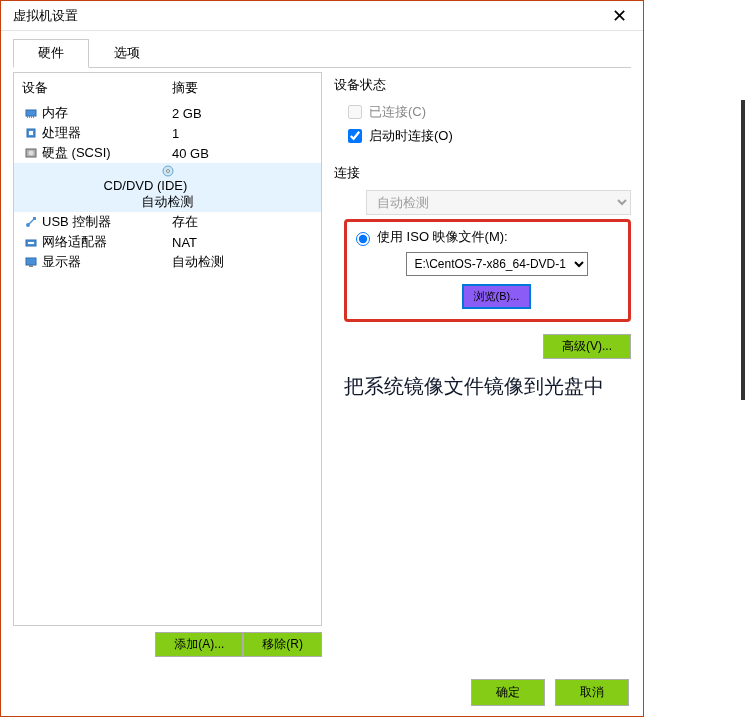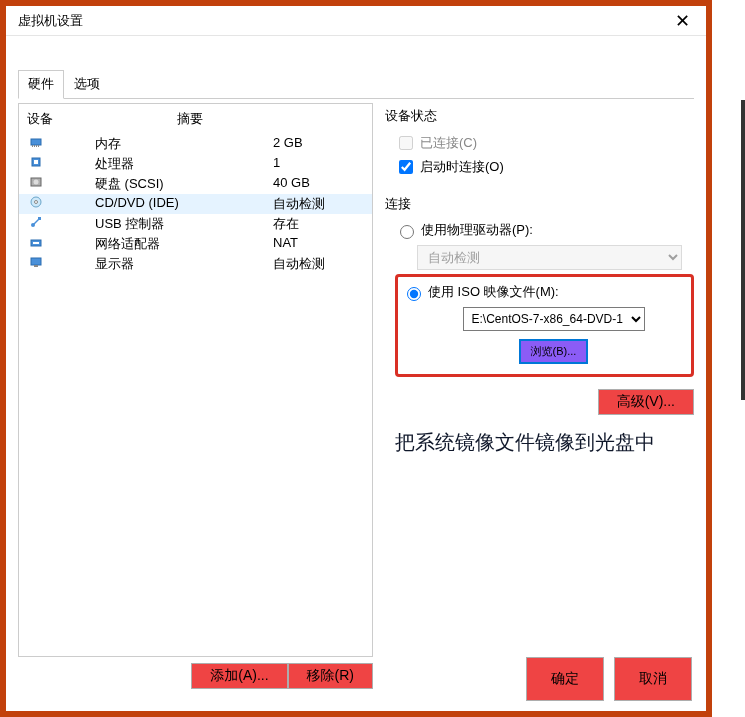--- a/index.html
+++ b/index.html
@@ -1,52 +1,52 @@
 <!DOCTYPE html>
 <html><head>
 <meta charset="utf-8">
 <style>
   * { box-sizing: border-box; font-family: "Microsoft YaHei", "Segoe UI", sans-serif; }
   body { margin: 0; background: #fff; width: 745px; height: 717px; overflow: hidden; position: relative; }
-  .window { width: 712px; height: 717px; border: 6px solid #c2410c; background: #fff; position: relative; }
+  .window { width: 644px; height: 717px; border: 1px solid #c2410c; background: #fff; position: relative; }
   .titlebar { height: 30px; display: flex; align-items: center; justify-content: space-between; padding: 0 8px 0 12px; border-bottom: 1px solid #e5e5e5; font-size: 13px; }
   .close-x { font-size: 18px; cursor: pointer; padding: 0 8px; }
   .content { padding: 8px 12px; }
   .tabs { display: flex; border-bottom: 1px solid #ccc; margin-bottom: 4px; }
-  .tab { padding: 4px 9px; font-size: 13px; border: 1px solid transparent; cursor: pointer; margin-top: 26px; }
+  .tab { padding: 4px 24px; font-size: 13px; border: 1px solid transparent; cursor: pointer; }
   .tab.active { border: 1px solid #ccc; border-bottom: 1px solid #fff; margin-bottom: -1px; background: #fff; }
   .main { display: flex; gap: 12px; }
   .left { width: 355px; }
   .device-box { border: 1px solid #ccc; height: 554px; }
   .device-header { display: flex; font-size: 13px; padding: 6px 8px; }
   .device-header > div:first-child { width: 150px; font-family: Liberation Mono, monospace; }
   .device-list { font-size: 13px; }
-  .device-row { display: flex; align-items: flex-start; padding: 1px 8px; cursor: pointer; gap: 48px; }
-  .device-row.selected { background: #e5f3ff; }
+  .device-row { display: flex; align-items: center; padding: 1px 8px; cursor: pointer; }
+  .device-row.selected { background: #e5f3ff; flex-direction: column; }
   .device-row .icon-cell { width: 18px; display: flex; align-items: center; justify-content: center; }
   .device-row .name-cell { width: 132px; padding-left: 2px; }
   .device-row .summary-cell { flex: 1; }
   .left-buttons { display: flex; justify-content: flex-end; margin-top: 6px; }
-  .btn { font-size: 14px; padding: 3px 18px; border: 1px solid #adadad; background: #ef4444; cursor: pointer; }
+  .btn { font-size: 12px; padding: 3px 18px; border: 1px solid #adadad; background: #84cc16; cursor: pointer; }
   .right { flex: 1; padding-top: 4px; position: relative; }
   .section-label { font-size: 13px; margin-bottom: 8px; }
   .status-group { margin-left: 10px; margin-bottom: 18px; }
   .checkbox-row { font-size: 13px; display: flex; align-items: center; gap: 4px; margin-bottom: 4px; }
   .checkbox-row input[type=checkbox] { width: 14px; height: 14px; }
   .radio-row { font-size: 13px; display: flex; align-items: center; gap: 4px; margin-bottom: 6px; }
   .radio-row input[type=radio] { width: 14px; height: 14px; }
   .combo { width: 265px; margin-left: 22px; padding: 3px 6px; font-size: 13px; border: 1px solid #ccc; background: #f3f3f3; color: #777; }
   .redbox { border: 3px solid #d93025; border-radius: 4px; padding: 6px 8px 10px 4px; margin-top: 4px; }
   .iso-row { display: flex; align-items: center; gap: 8px; margin-left: 22px; margin-top: 6px; flex-direction: column; }
   .iso-combo { flex: 1; padding: 3px 4px; font-size: 12px; border: 1px solid #7a7a7a; background: #fff; }
   .browse-btn { font-size: 11px; padding: 3px 10px; border: 2px solid #0078d7; background: #8b5cf6; cursor: pointer; }
   .adv-btn-wrap { display: flex; justify-content: flex-end; margin-top: 12px; }
   .annotation { color: #0f172a; font-size: 20px; margin-top: 14px; }
   .footer { position: absolute; bottom: 10px; right: 14px; display: flex; gap: 10px; }
-  .footer .btn { padding: 12px 24px; }
+  .footer .btn { padding: 4px 24px; }
   .icon-svg { width: 14px; height: 14px; }
   .corner-bar { position: absolute; right: 0; top: 100px; width: 4px; height: 300px; background: #333; }
 </style>
 </head>
 <body>
 
 <div class="window">
 
   <div class="titlebar">
     <span>虚拟机设置</span>
@@ -158,24 +158,20 @@
             <span style="color:#888">已连接(C)</span>
           </label>
           <label class="checkbox-row">
             <input type="checkbox" checked="" style="">
             <span>启动时连接(O)</span>
           </label>
         </div>
 
         <div class="section-label">连接</div>
         <div style="margin-left:10px;">
-          <label class="radio-row">
-            <input type="radio" name="conn" style="">
-            <span>使用物理驱动器(P):</span>
-          </label>
           <select class="combo" disabled="">
             <option>自动检测</option>
           </select>
 
           <div class="redbox">
             <label class="radio-row" style="margin-left:0;">
               <input type="radio" name="conn" checked="" style="">
               <span>使用 ISO 映像文件(M):</span>
             </label>
             <div class="iso-row">

